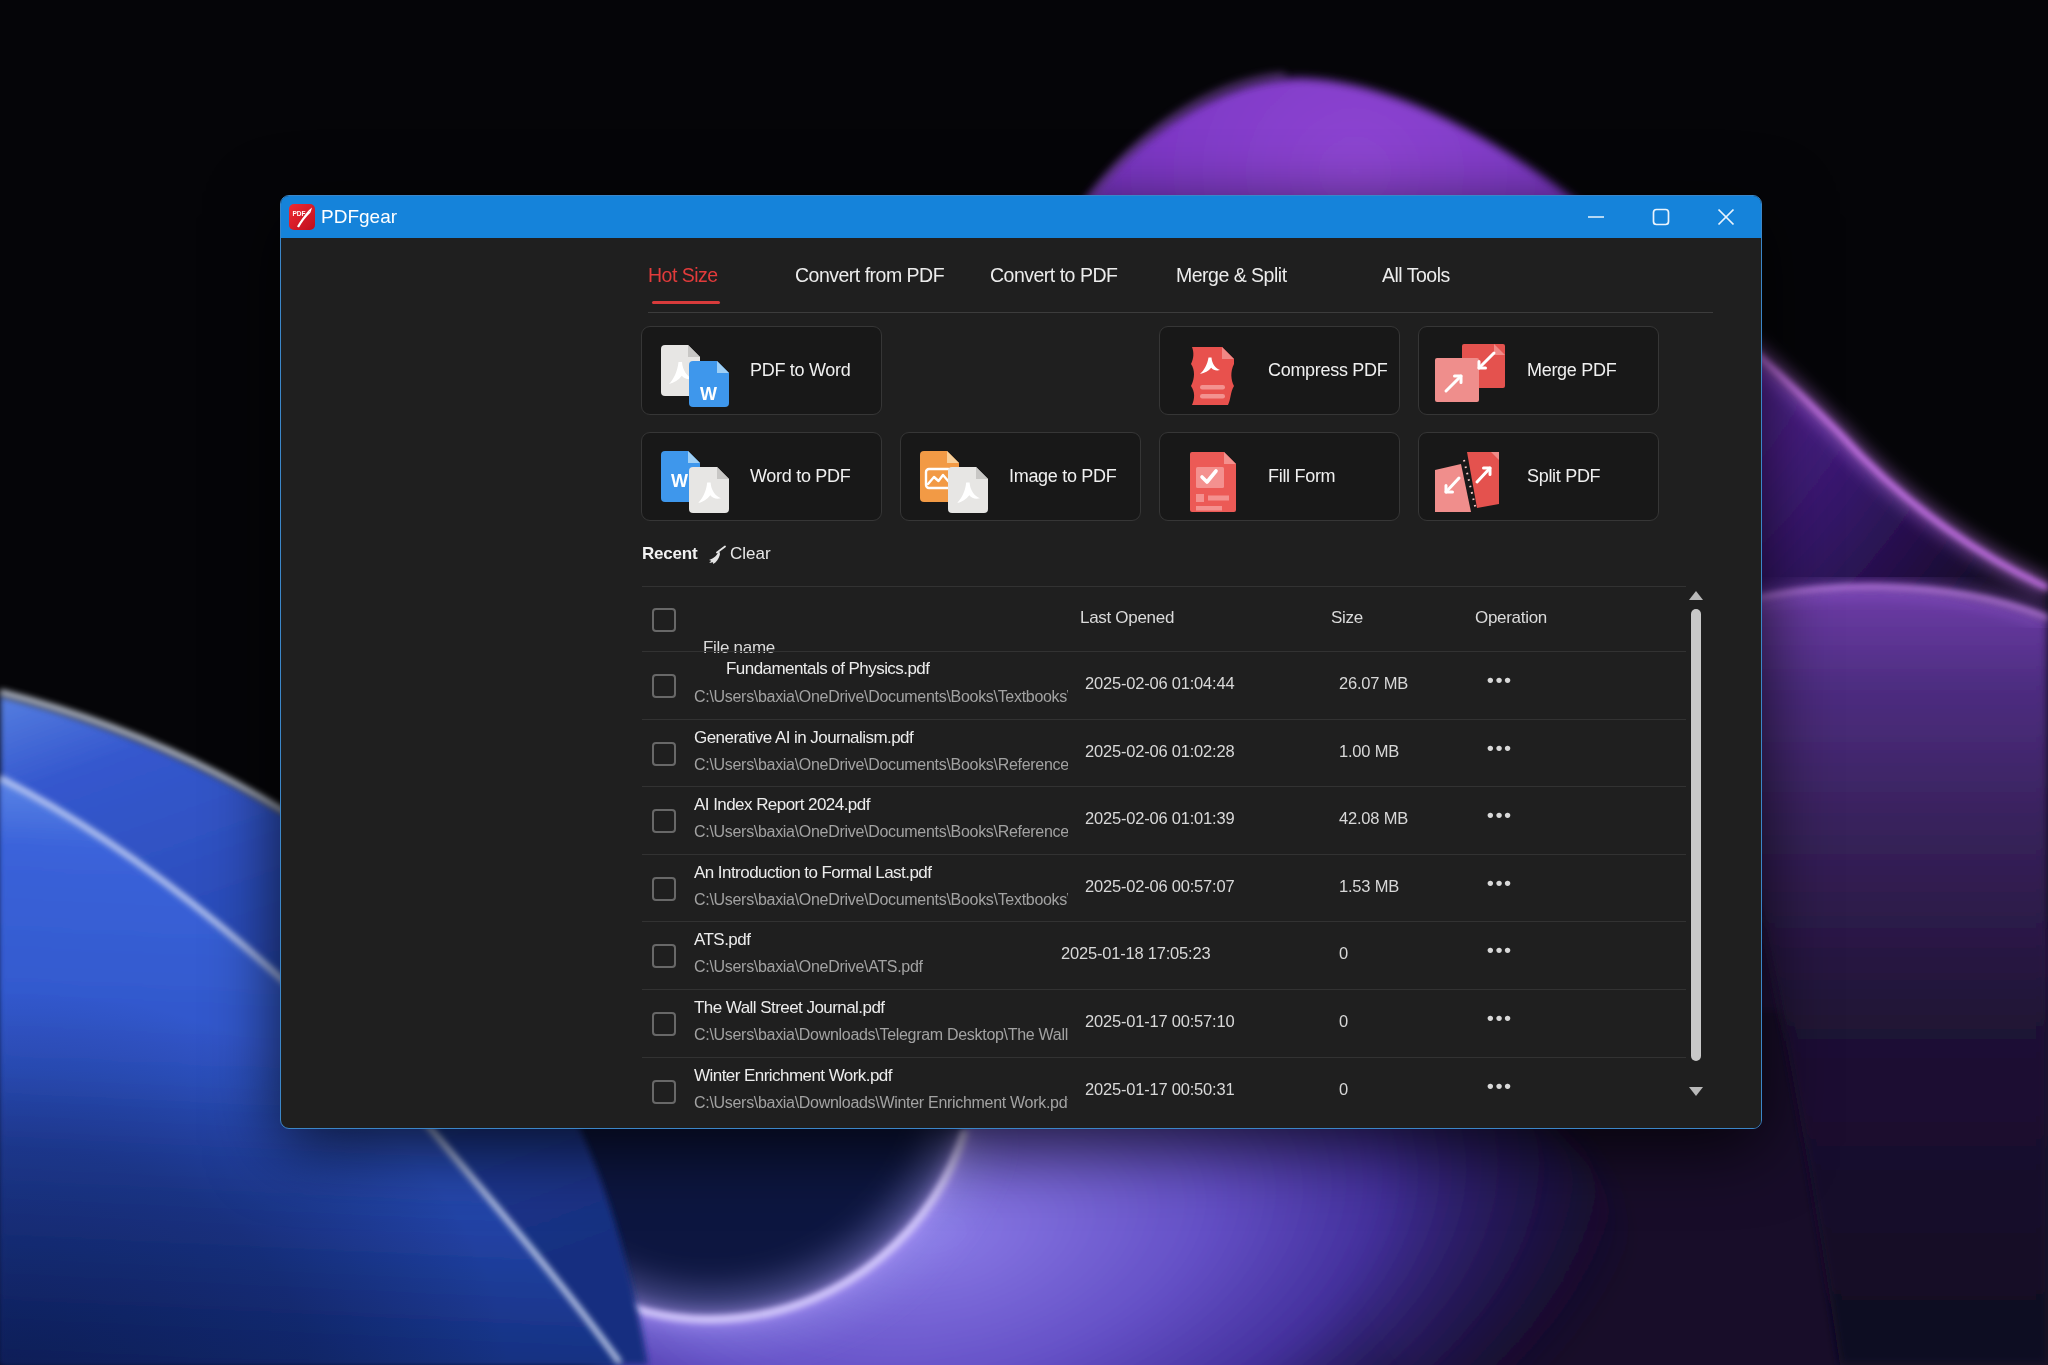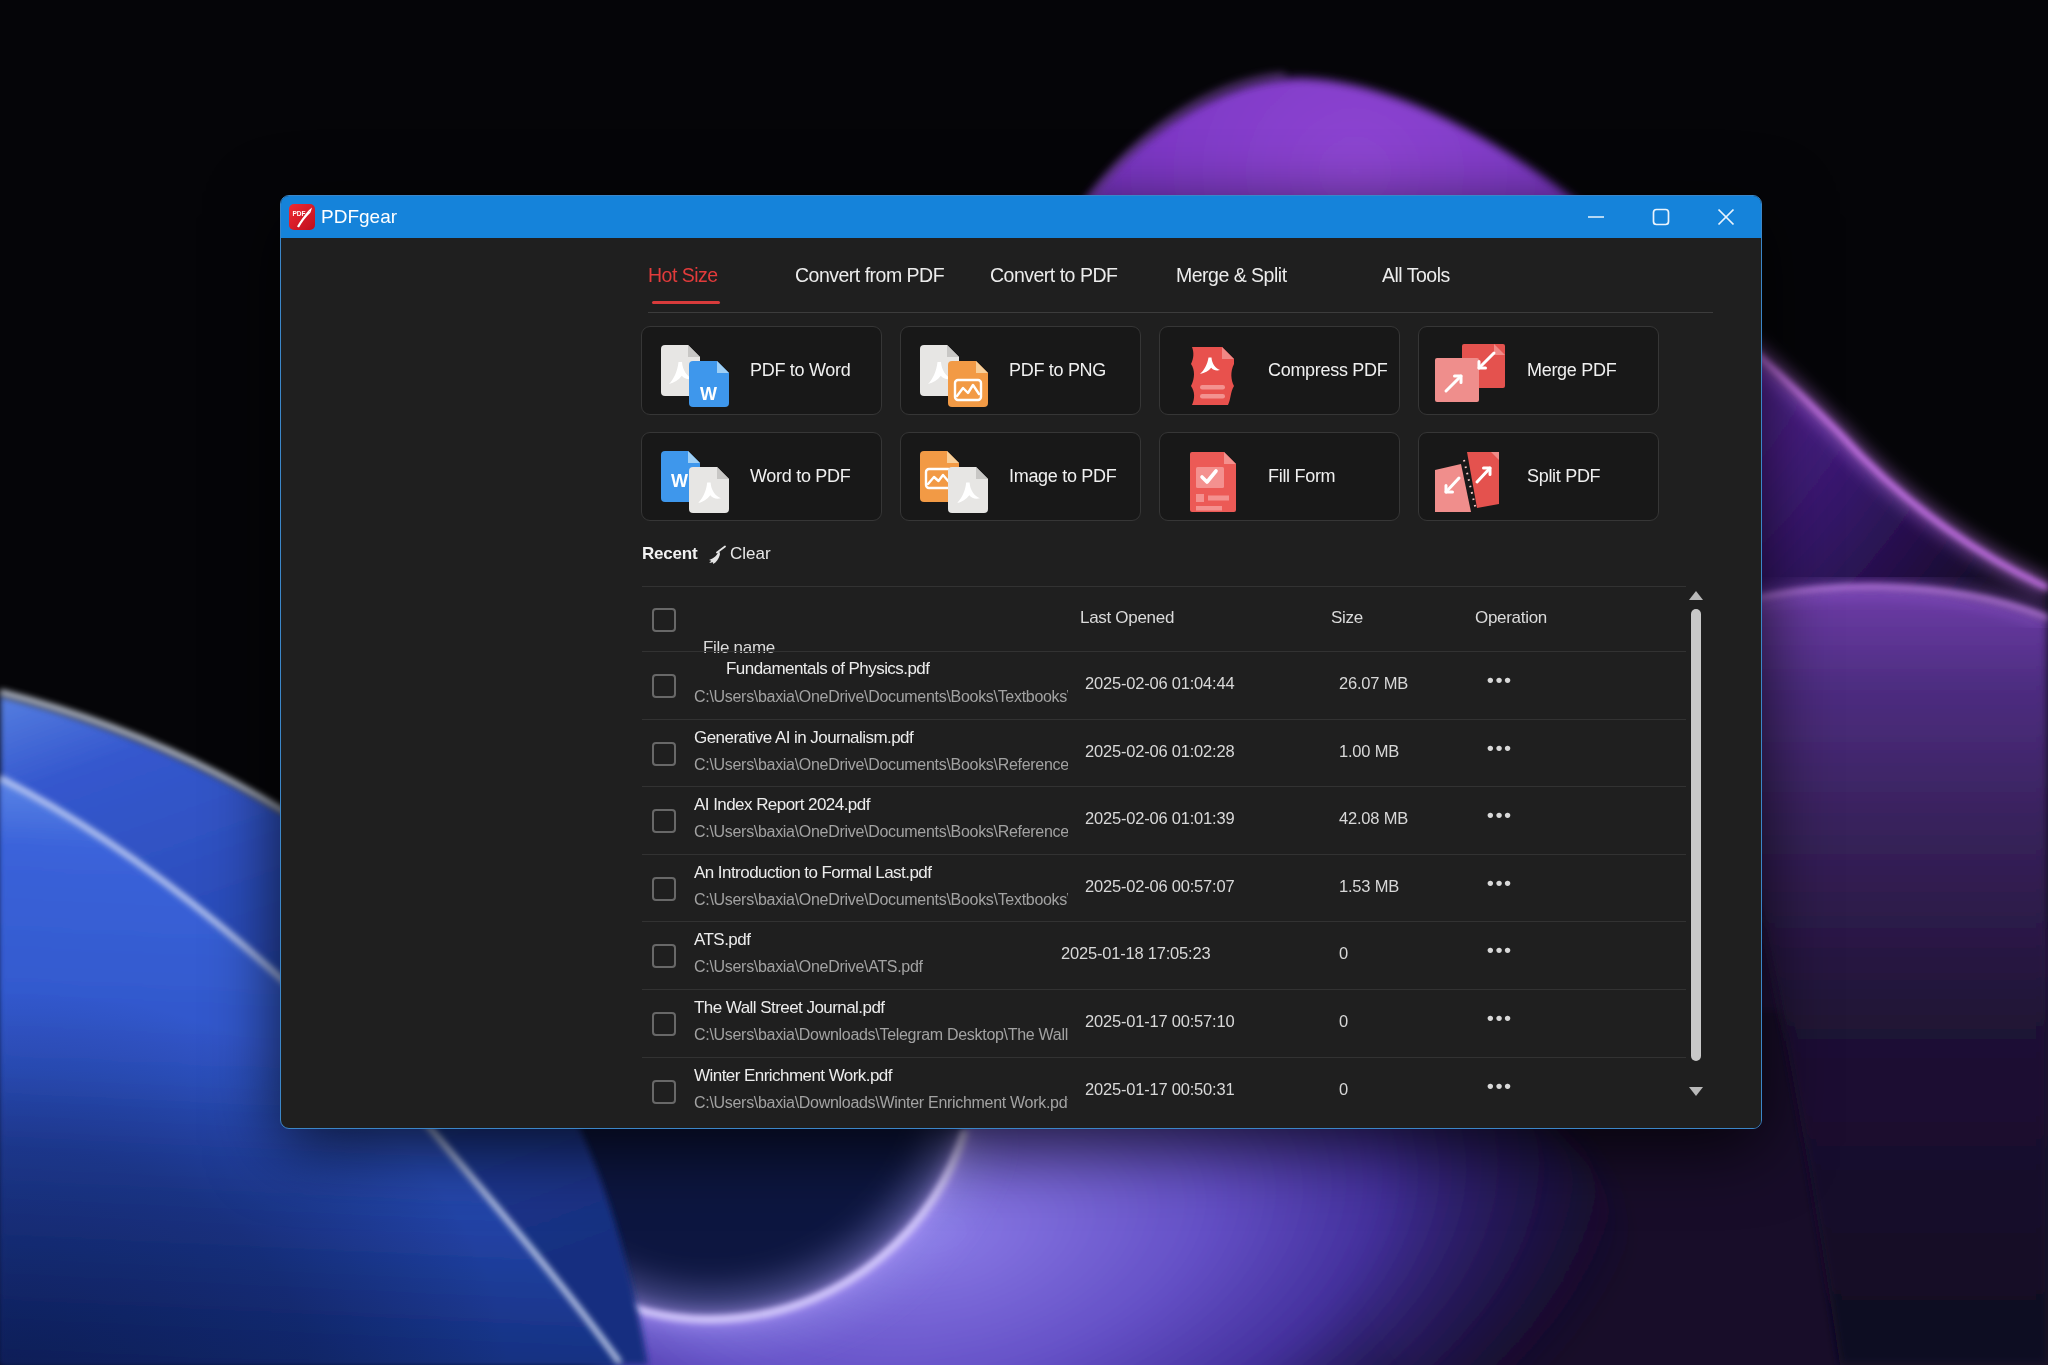--- a/index.html
+++ b/index.html
@@ -169,32 +169,20 @@
         <svg width="72" height="64" viewBox="0 0 72 64">
           <path d="M3,5 q0,-4 4,-4 H30 L42,13 V48 q0,4 -4,4 H7 q-4,0 -4,-4 Z" fill="#e7e6e4"></path>
           <path d="M30,1 L42,13 H30 Z" fill="#c8c7c5"></path>
           <path d="M11,40 C15.5,35.5 19.5,27.5 20.5,18 L24,18 C24.4,26 29.2,33 35,34.8 C30.4,36 26.3,35 23.8,31.8 C20.6,36 16.2,38.8 11,40 Z" fill="#fff"></path>
           <path d="M31,21 q0,-4 4,-4 H59 L71,29 V59 q0,4 -4,4 H35 q-4,0 -4,-4 Z" fill="#3e97ec"></path>
           <path d="M59,17 L71,29 H59 Z" fill="#9fd0f6"></path>
           <text x="42" y="56" font-size="18" font-weight="bold" fill="#fff" font-family="Liberation Sans">W</text>
         </svg>
         <div class="lbl">PDF to Word</div>
         </div>
-      <div class="card" style="left:299px;top:88px;">
-        <svg width="72" height="64" viewBox="0 0 72 64">
-          <path d="M3,5 q0,-4 4,-4 H30 L42,13 V48 q0,4 -4,4 H7 q-4,0 -4,-4 Z" fill="#e7e6e4"></path>
-          <path d="M30,1 L42,13 H30 Z" fill="#c8c7c5"></path>
-          <path d="M11,40 C15.5,35.5 19.5,27.5 20.5,18 L24,18 C24.4,26 29.2,33 35,34.8 C30.4,36 26.3,35 23.8,31.8 C20.6,36 16.2,38.8 11,40 Z" fill="#fff"></path>
-          <path d="M31,21 q0,-4 4,-4 H59 L71,29 V59 q0,4 -4,4 H35 q-4,0 -4,-4 Z" fill="#f29a45"></path>
-          <path d="M59,17 L71,29 H59 Z" fill="#f8cf9a"></path>
-          <rect x="38" y="36" width="26" height="20" rx="3" fill="none" stroke="#fff" stroke-width="2.4"></rect>
-          <path d="M40,52 L46,44 L51,49 L56,41 L62,50" fill="none" stroke="#fff" stroke-width="2.4" stroke-linejoin="round" stroke-linecap="round"></path>
-        </svg>
-        <div class="lbl">PDF to PNG</div>
-        </div>
       <div class="card" style="left:558px;top:88px;">
         <svg width="72" height="64" viewBox="0 0 72 64">
           <path d="M16,3 L46,3 L58,15 L58,20 C54,28 55,36 58,42 C54,49 55,55 52,61 L16,61 C19,54 19,48 15,42 C19,34 19,26 15,20 C18,14 18,8 16,3 Z" fill="#e8514d"></path>
           <path d="M46,3 L58,15 H46 Z" fill="#f08784"></path>
           <path d="M24,30 C28,26.5 31.5,20.5 32.5,13.5 L35.5,13.5 C35.8,19.5 39.5,24.5 44,26 C40.5,27 37.3,26.2 35.2,23.8 C32.6,26.9 28.8,29 24,30 Z" fill="#fff"></path>
           <rect x="24" y="41" width="25" height="4.5" rx="2.2" fill="#f3928f"></rect>
           <rect x="24" y="50" width="25" height="4.5" rx="2.2" fill="#f3928f"></rect>
         </svg>
         <div class="lbl">Compress PDF</div>
         </div>

